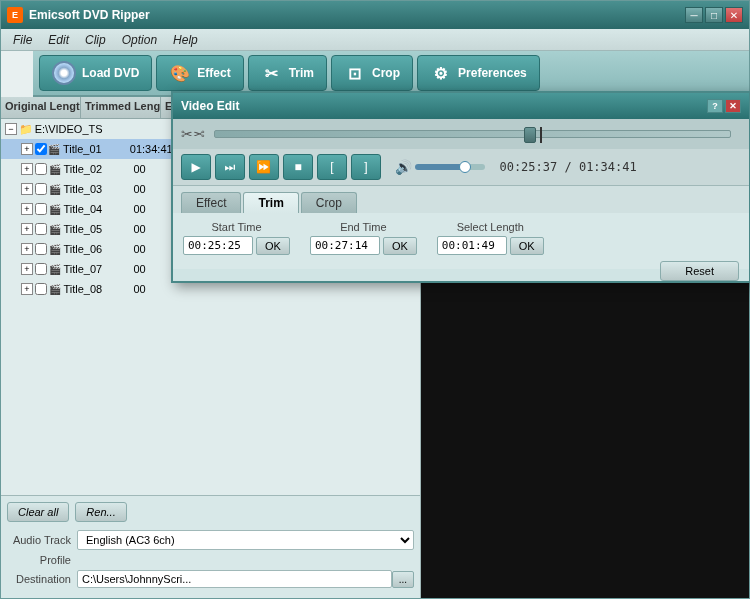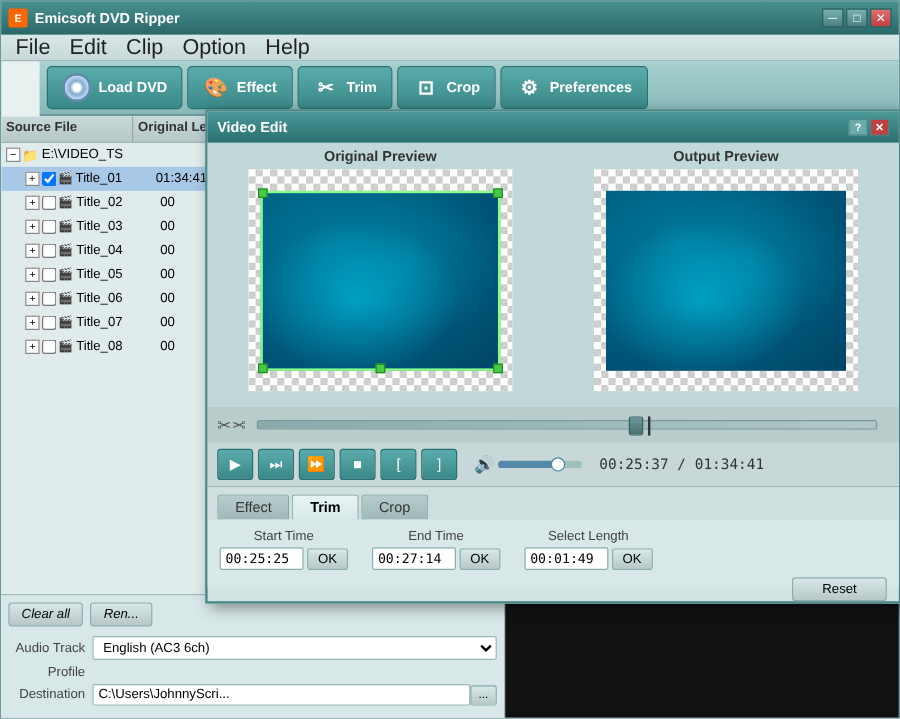--- a/index.html
+++ b/index.html
@@ -55,22 +55,23 @@
       background: linear-gradient(to bottom, #d8e8e8, #c8d8d8);
       height: 22px;
       display: flex;
       align-items: center;
       padding: 0 4px;
       border-bottom: 1px solid #a0b8b8;
     }
     .menu-item {
       padding: 2px 8px;
       cursor: pointer;
-      font-size: 18px;
+      font-size: 12px;
       color: #222;
+      font-style: italic;
     }
 
     
     .toolbar {
       background: linear-gradient(to bottom, #a8d0d0, #88b8b8);
       height: 46px;
       display: flex;
       align-items: center;
       padding: 4px 6px;
       gap: 4px;
@@ -503,21 +504,20 @@
       <span>Preferences</span>
     </button>
   </div>
 
   <div class="main-content">
 
     <div class="left-panel">
 
       <div class="file-table">
         <div class="table-header">
-          <div class="table-col col-source">Source File</div>
           <div class="table-col col-orig">Original Length</div>
           <div class="table-col col-trim">Trimmed Length</div>
           <div class="table-col col-est">Estimated Size</div>
           <div class="table-col col-dest">Destination</div>
         </div>
         <div class="table-body">
 
           <div class="tree-row">
             <div class="tree-toggle">−</div>
             <span class="folder-icon">📁</span>
@@ -620,47 +620,20 @@
   <div class="dialog-overlay">
 
     <div class="dialog-title">
       <span>Video Edit</span>
       <div class="dialog-title-btns">
         <div class="dialog-title-btn">?</div>
         <div class="dialog-title-btn close">✕</div>
       </div>
     </div>
 
-    <div class="preview-section">
-
-      <div class="preview-pane">
-        <div class="preview-label">Original Preview</div>
-        <div class="preview-canvas">
-          <div class="checker-bg"></div>
-          <div class="preview-video">
-            <div class="video-content"></div>
-          </div>
-          <div class="crop-border">
-            <div class="crop-handle" style="top:-4px;left:-4px;"></div>
-            <div class="crop-handle" style="top:-4px;right:-4px;"></div>
-            <div class="crop-handle" style="bottom:-4px;left:-4px;"></div>
-            <div class="crop-handle" style="bottom:-4px;right:-4px;"></div>
-            <div class="crop-handle" style="bottom:-4px;left:50%;margin-left:-4px;"></div>
-          </div>
-        </div>
-      </div>
-
-      <div class="preview-pane">
-        <div class="preview-label">Output Preview</div>
-        <div class="preview-canvas">
-          <div class="checker-bg"></div>
-          <div class="output-video"></div>
-        </div>
-      </div>
-    </div>
 
     <div class="timeline-section">
       <span class="timeline-scissors">✂</span>
       <span class="timeline-scissors" style="transform:scaleX(-1);display:inline-block">✂</span>
       <div class="timeline-bar">
         <div class="timeline-handle"></div>
         <div class="timeline-cursor"></div>
       </div>
     </div>
 

